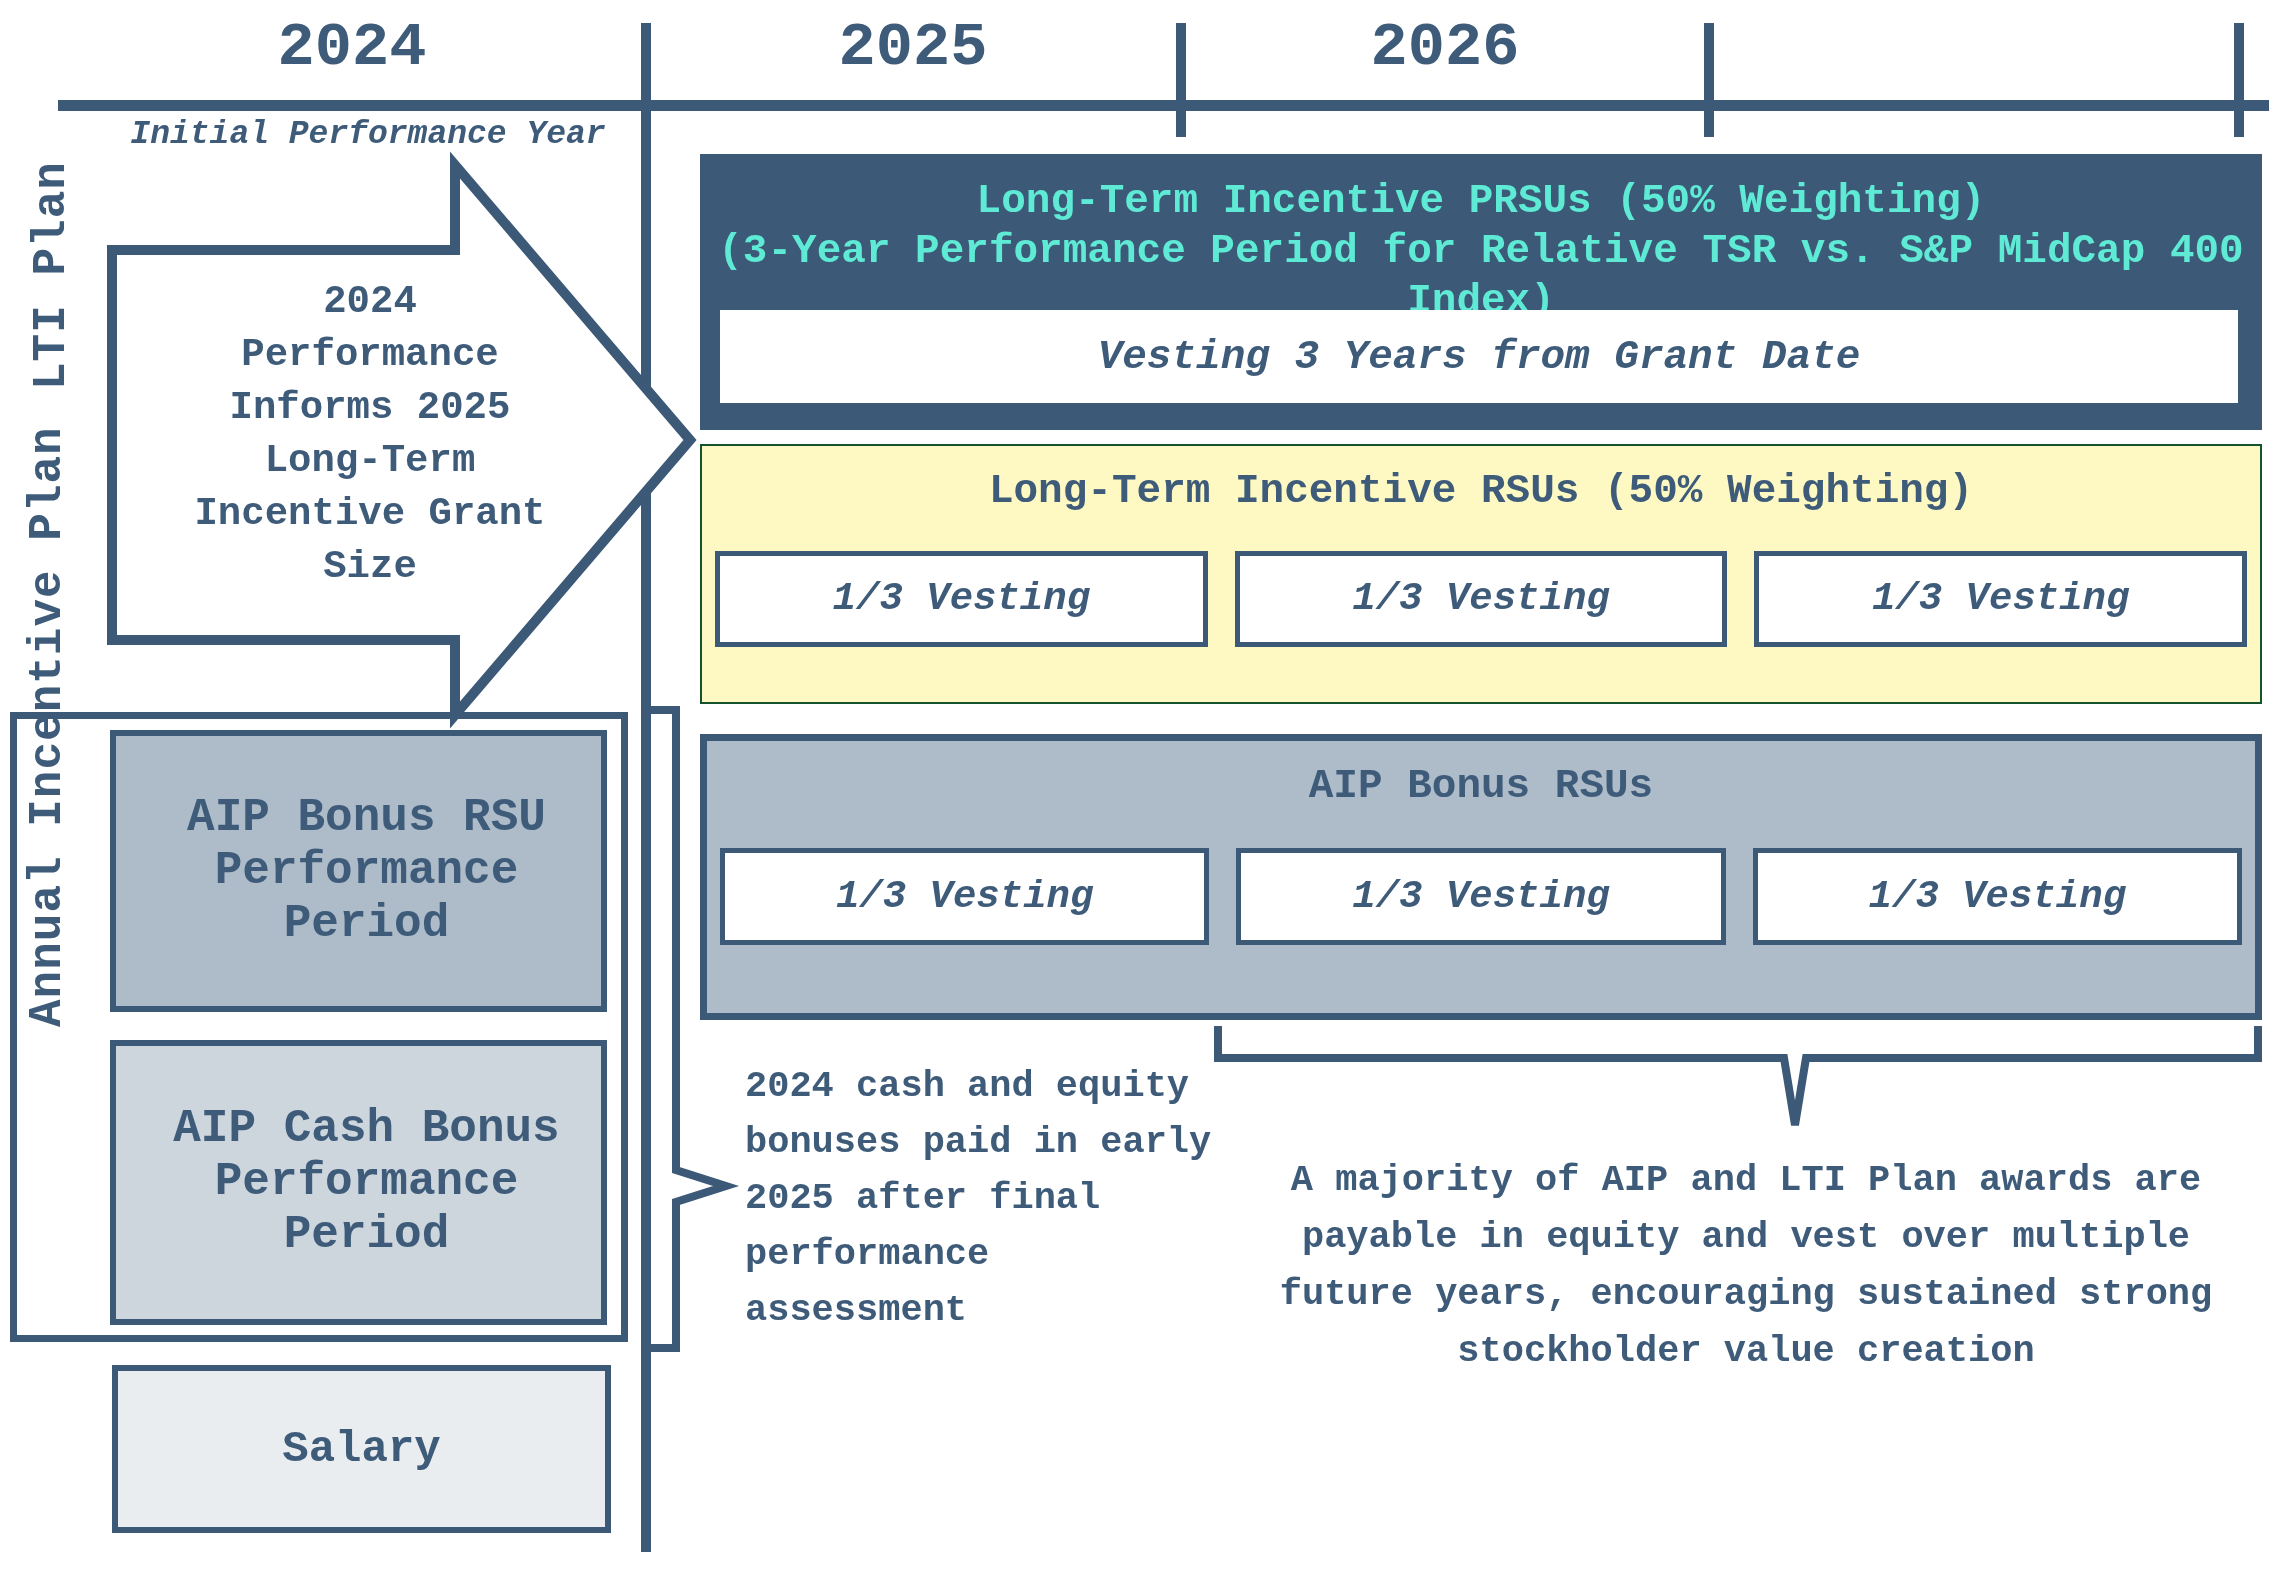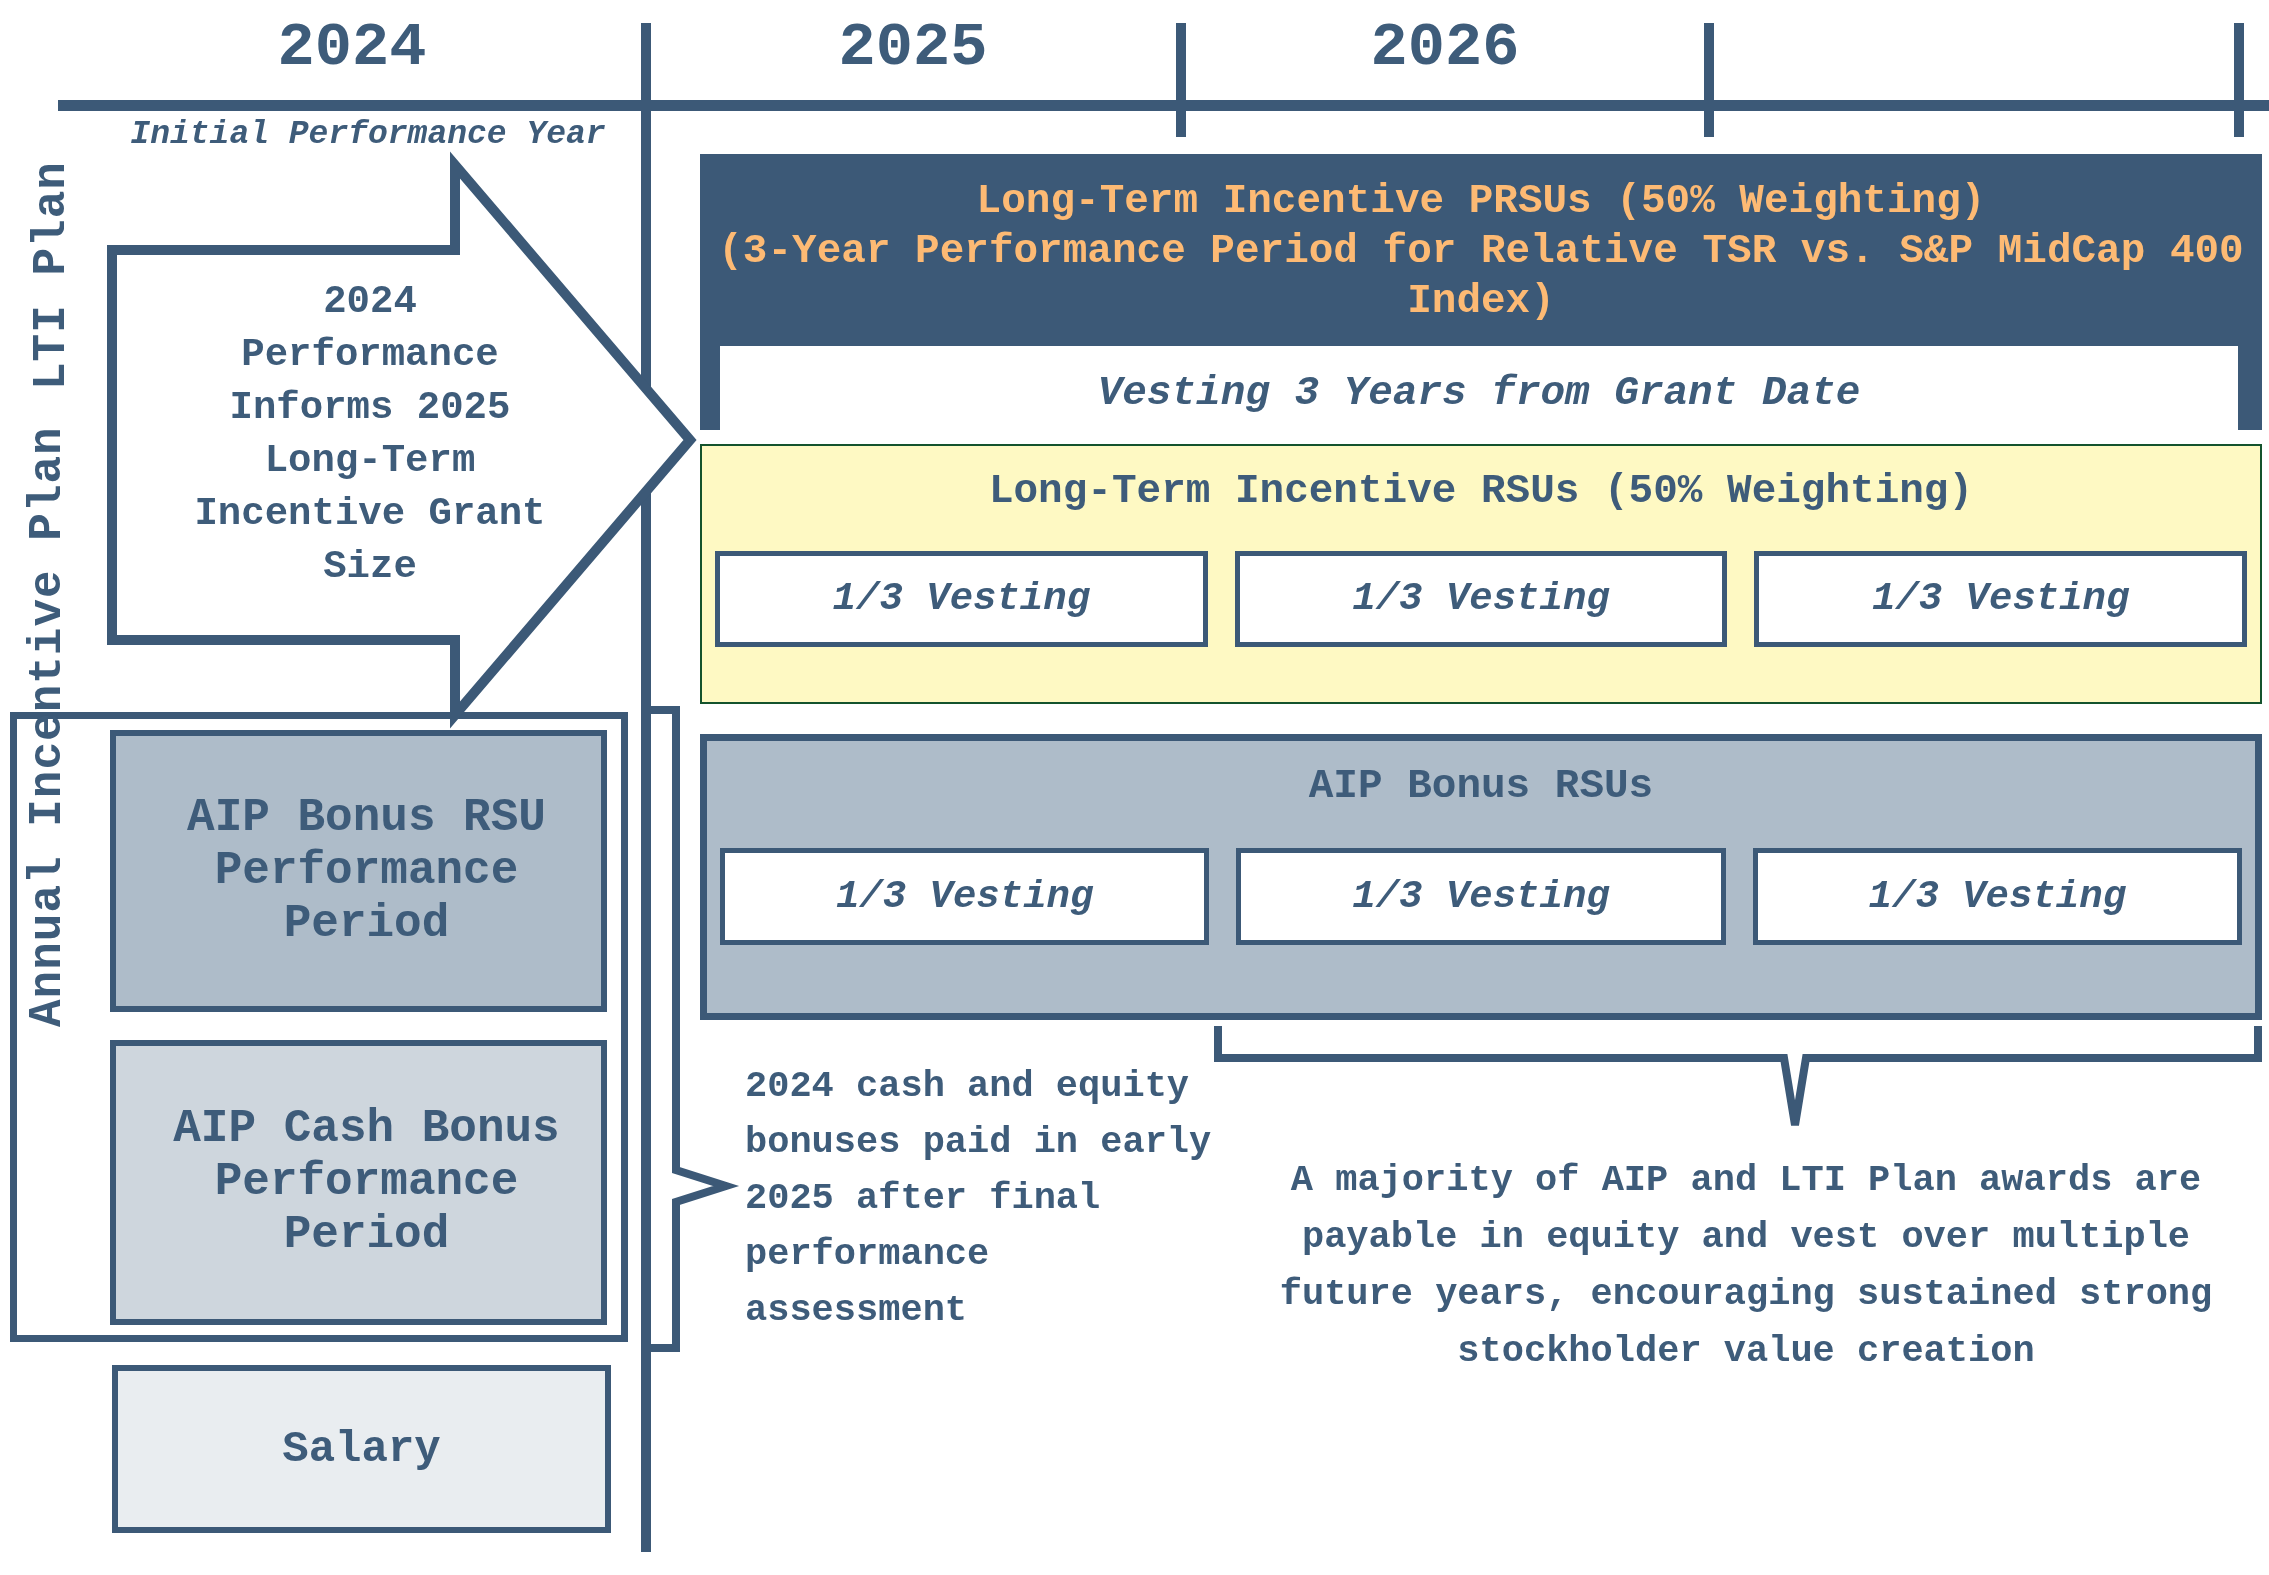--- a/index.html
+++ b/index.html
@@ -17,24 +17,24 @@
 
   
   .axis-line{left:58px;top:100px;width:2211px;height:11px;}
   .divider{left:641px;top:23px;width:10px;height:1529px;}
   .tick{top:23px;width:10px;height:114px;}
   .year{top:8px;width:400px;height:80px;font-size:62px;font-weight:bold;text-align:center;line-height:80px;}
   .initial{left:108px;top:116px;width:520px;font-size:33px;font-style:italic;font-weight:bold;text-align:center;}
 
   
   .prsu-box{left:700px;top:154px;width:1562px;height:276px;background:#3c5977;}
-  .prsu-title{margin-top:22px;color:#fdba74;font-weight:bold;font-size:41px;line-height:50px;text-align:center;white-space:pre-line;}
+  .prsu-title{margin-top:22px;color:#5eead4;font-weight:bold;font-size:41px;line-height:50px;text-align:center;white-space:pre-line;}
   .prsu-vest{position:absolute;left:20px;right:24px;top:156px;height:93px;background:#ffffff;
              display:flex;align-items:center;justify-content:center;
-             font-style:italic;font-weight:bold;font-size:41px;color:#3e5c7a;margin-top:36px;}
+             font-style:italic;font-weight:bold;font-size:41px;color:#3e5c7a;}
   .rsu-box{left:700px;top:444px;width:1562px;height:260px;background:#fef9c3;border:2px solid #14532d;box-sizing:border-box;}
   .aiprsus-box{left:700px;top:734px;width:1562px;height:286px;background:#aebcc9;border:7px solid #3c5977;box-sizing:border-box;}
   .band-title{margin-top:22px;font-size:41px;font-weight:bold;text-align:center;color:#3e5c7a;}
   .vest-row{position:absolute;left:13px;right:13px;display:flex;gap:27px;}
   .vest-row.r1{top:105px;height:96px;}
   .vest-row.r2{top:107px;height:97px;}
   .vest-box{flex:1;background:#ffffff;border:5px solid #3c5977;display:flex;align-items:center;justify-content:center;
             font-style:italic;font-weight:bold;font-size:39px;color:#3e5c7a;}
 
   

